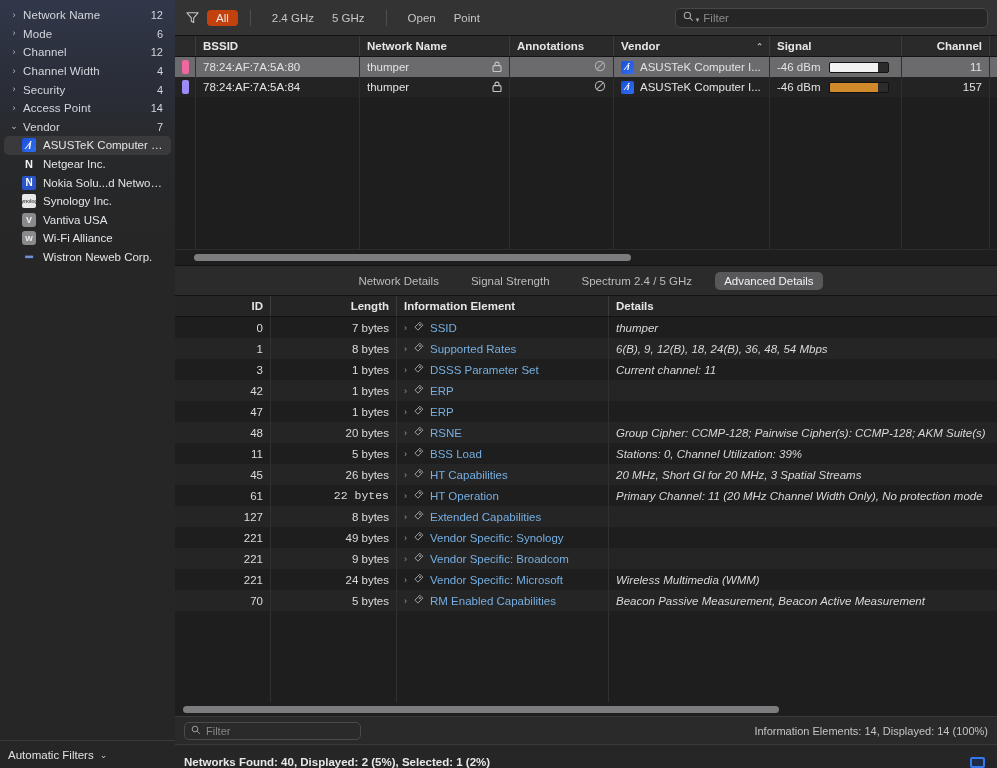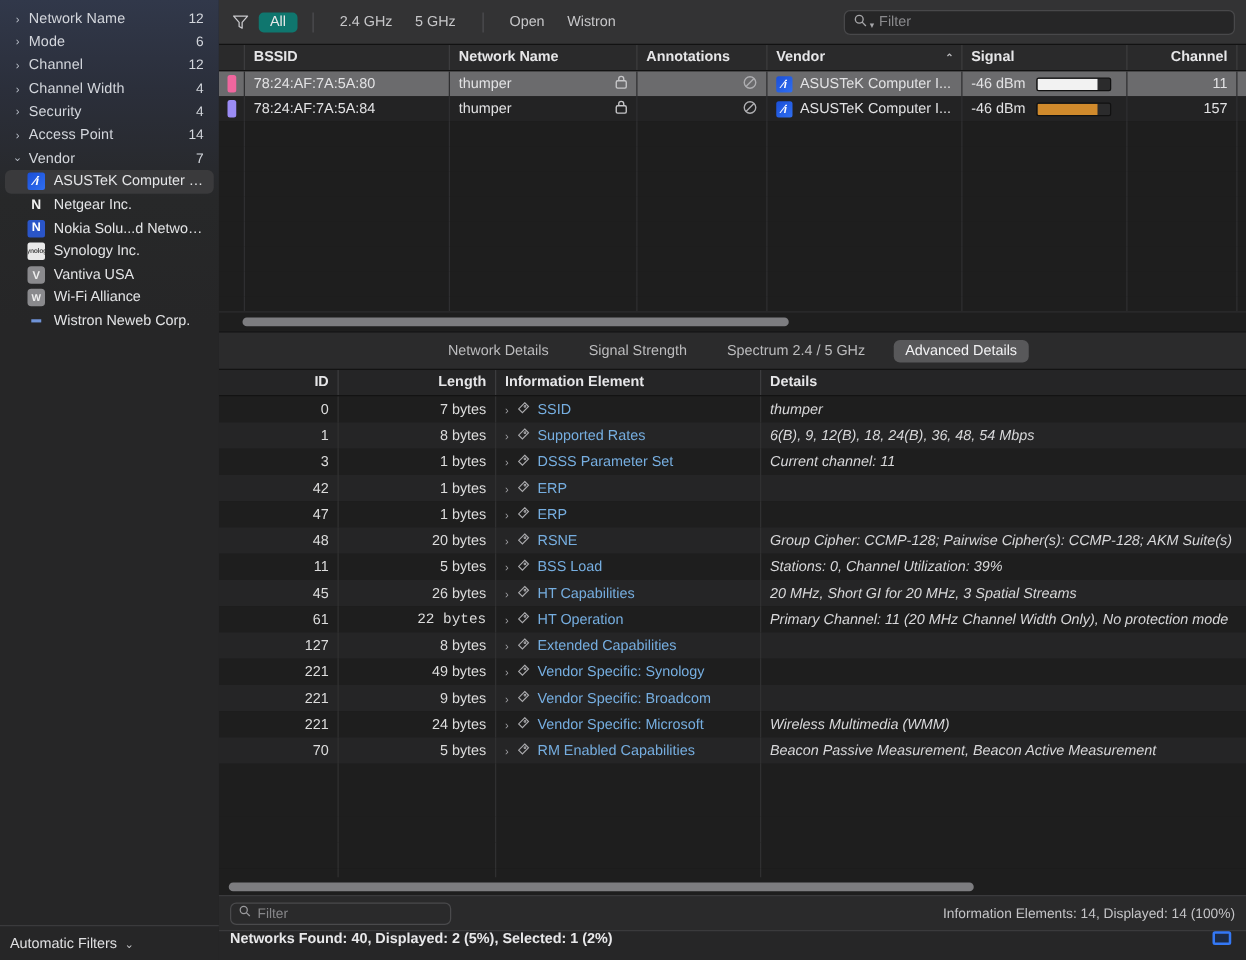--- a/index.html
+++ b/index.html
@@ -87,21 +87,21 @@
     background: #333334;
     display: flex; align-items: center;
     padding: 0 8px 0 8px;
     border-bottom: 1px solid #121212;
   }
   .funnel { width: 18px; height: 18px; display:inline-flex; align-items:center; justify-content:center; margin-right: 6px; }
   .seg-btn {
     padding: 2px 9px; border-radius: 4px;
     font-size: 11.5px; color: #e8e8e8;
   }
-  .seg-btn.on { background: #0f766e; }
+  .seg-btn.on { background: #c2410c; }
   .tb-sep { width: 1px; height: 16px; background: #4e4e50; margin: 0 12px; }
   .tb-link { font-size: 11.5px; color: #c7c7c9; padding: 2px 9px; }
   .tb-spacer { flex: 1 1 auto; }
   .tb-search {
     width: 313px; height: 20px;
     background: #262627; border: 1px solid #48484a;
     border-radius: 5px;
     display: flex; align-items: center;
     padding: 0 7px;
     margin-right: 1px;
@@ -207,21 +207,21 @@
   .bf-search .sicon { color: #9b9b9e; font-size: 10px; margin-right: 5px; letter-spacing: -1px;}
   .bf-search input { flex: 1 1 auto; background: transparent; border:0; outline:0; color:#ddd; font-size: 11px; font-family: "Liberation Sans", sans-serif; }
   .bf-search input::placeholder { color: #87878a; }
   .bf-spacer { flex: 1 1 auto; }
   .bf-status { font-size: 11px; color: #c4c4c7; }
 
   .statusbar {
     height: 24px; flex: 0 0 24px;
     background: #262627;
     border-top: 1px solid #3a3a3c;
-    display: flex; align-items: flex-start;
+    display: flex; align-items: flex-end;
     padding: 0 12px 0 9px;
   }
   .status-text { font-size: 11.5px; font-weight: bold; color: #e8e8ea; }
   .status-spacer { flex: 1 1 auto; }
   .display-icon { width: 15px; height: 11px; border: 2px solid #3478f6; border-radius: 2px; background: #1d2b45; }
 </style>
 </head>
 <body>
 
 <div class="app">
@@ -307,21 +307,21 @@
         <svg width="13" height="13" viewBox="0 0 14 14">
             <path d="M1 2 L13 2 L8.3 7.4 L8.3 12.4 L5.7 11 L5.7 7.4 Z" fill="none" stroke="#c9c9cc" stroke-width="1.1" stroke-linejoin="round"></path>
           </svg>
       </span>
       <span class="seg-btn on">All</span>
       <span class="tb-sep"></span>
       <span class="tb-link">2.4 GHz</span>
       <span class="tb-link">5 GHz</span>
       <span class="tb-sep"></span>
       <span class="tb-link">Open</span>
-      <span class="tb-link">Wistron</span>
+      <span class="tb-link">Point</span>
       <span class="tb-spacer"></span>
       <div class="tb-search">
         <span class="sicon">
           <svg width="11" height="11" viewBox="0 0 12 12">
               <circle cx="4.8" cy="4.8" r="3.4" fill="none" stroke="#a6a6a9" stroke-width="1.2"></circle>
               <line x1="7.3" y1="7.3" x2="10.6" y2="10.6" stroke="#a6a6a9" stroke-width="1.2"></line>
             </svg>
           <span style="font-size:7px;color:#a6a6a9;">▾</span>
         </span>
         <input type="text" placeholder="Filter" style="">

